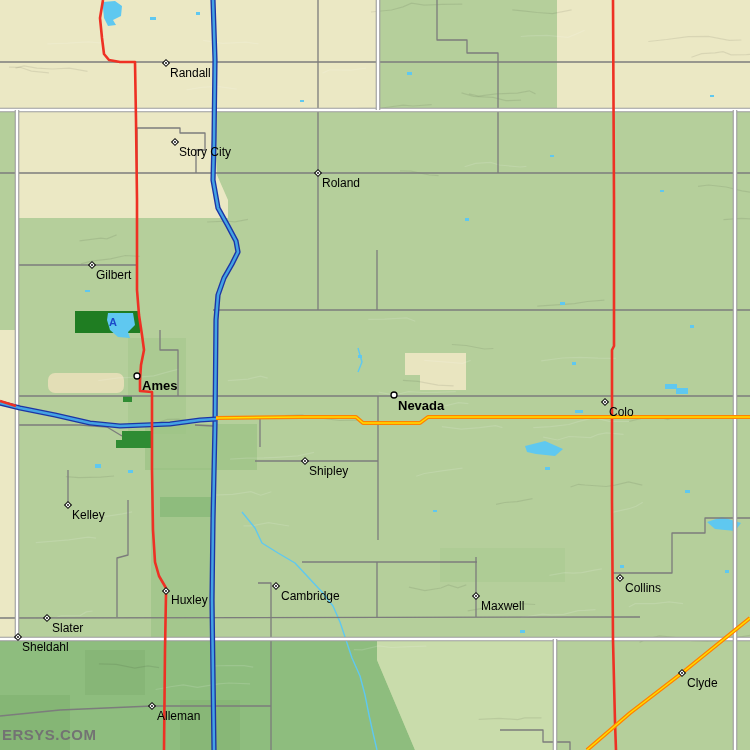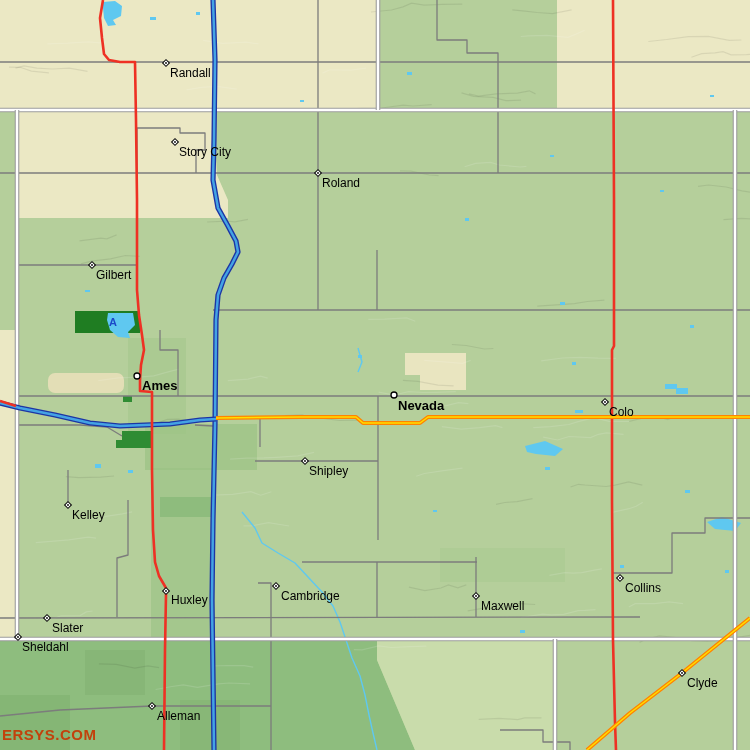--- a/index.html
+++ b/index.html
@@ -1,20 +1,20 @@
 <!DOCTYPE html>
 <html><head>
 <meta charset="utf-8">
 <style>
   html,body{margin:0;padding:0;background:#fff;}
   #map-wrap{position:relative;width:750px;height:750px;overflow:hidden;
     font-family:"Liberation Sans", sans-serif;}
   #map-svg{position:absolute;left:0;top:0;}
   #watermark{position:absolute;left:2px;top:726px;font-size:15px;font-weight:600;
-    color:#c2410c;letter-spacing:0.5px;z-index:10;}
+    color:#737373;letter-spacing:0.5px;z-index:10;}
   text{font-family:"Liberation Sans", sans-serif;}
 </style>
 </head>
 <body>
 
 <div id="map-wrap">
   <svg id="map-svg" width="750" height="750" viewBox="0 0 750 750">
       <rect x="0" y="0" width="750" height="750" fill="#b5cf9b" rx="0" opacity="1"></rect>
       <rect x="0" y="0" width="378" height="110" fill="#ebe8c4" rx="0" opacity="1"></rect>
       <rect x="557" y="0" width="193" height="110" fill="#ebe8c4" rx="0" opacity="1"></rect>

